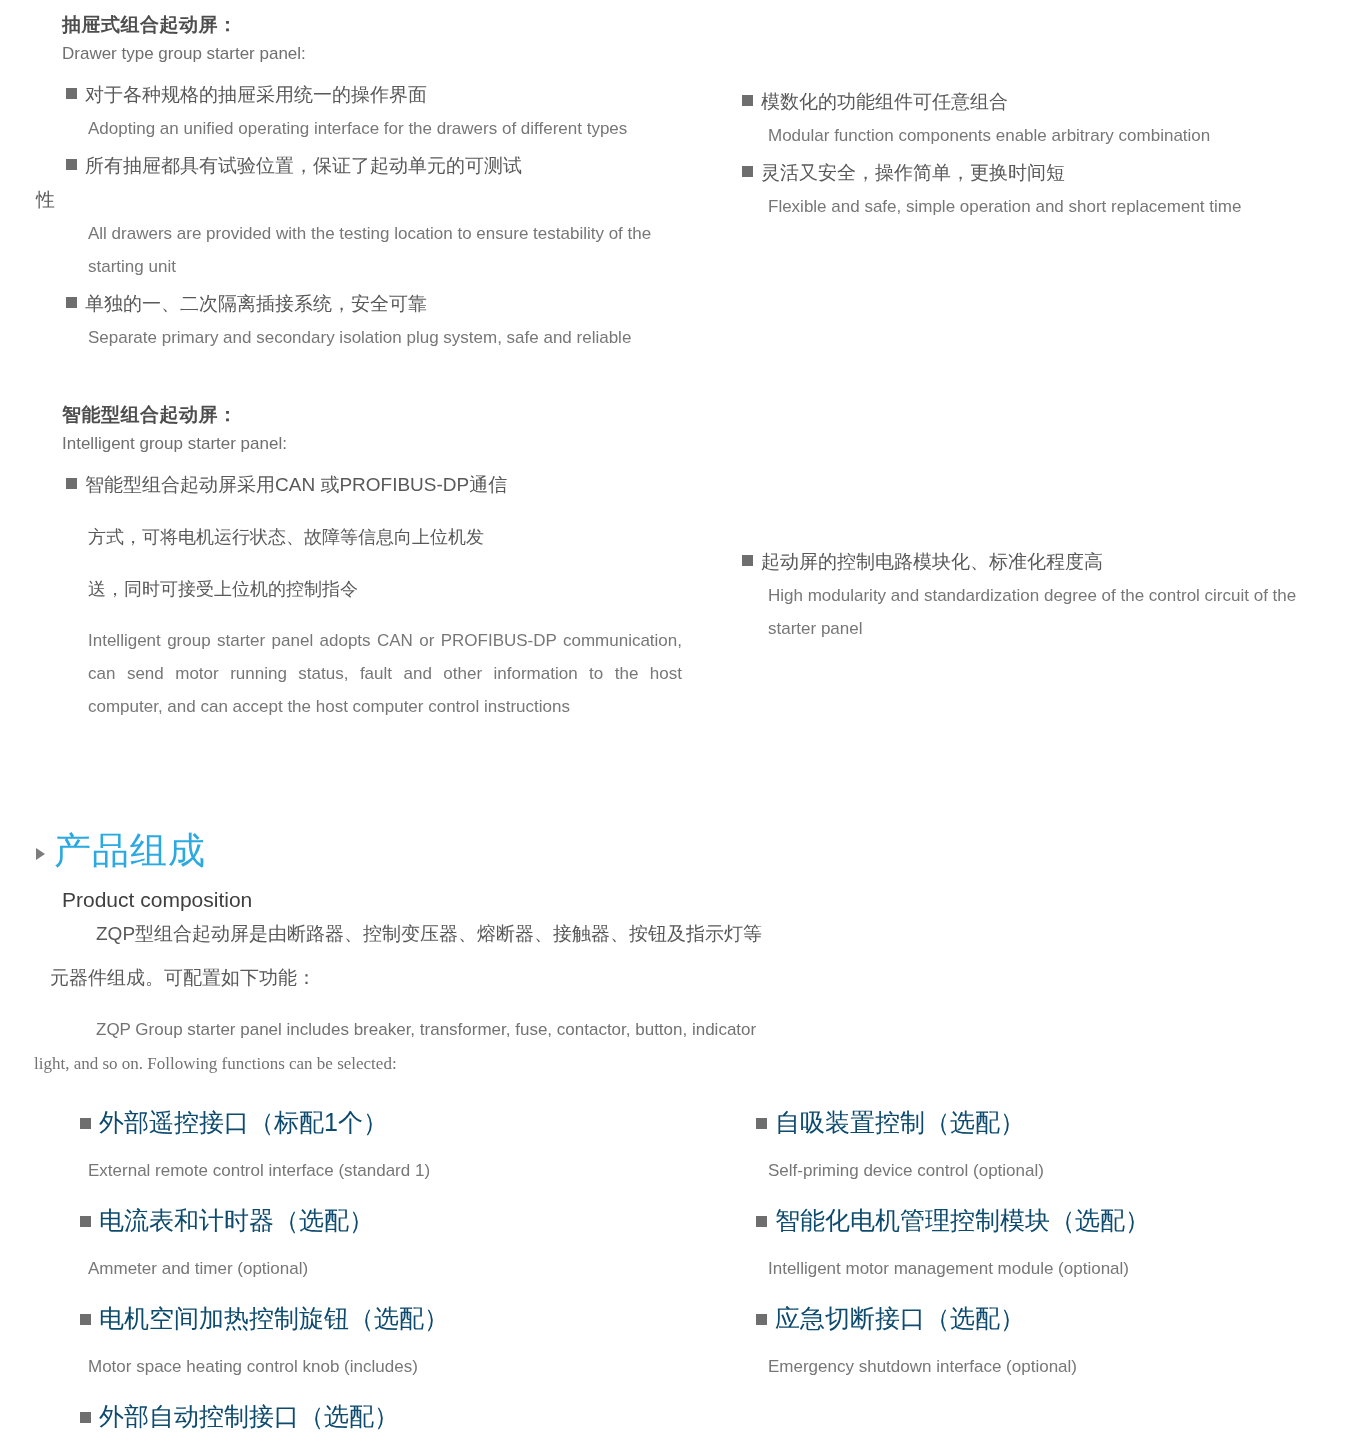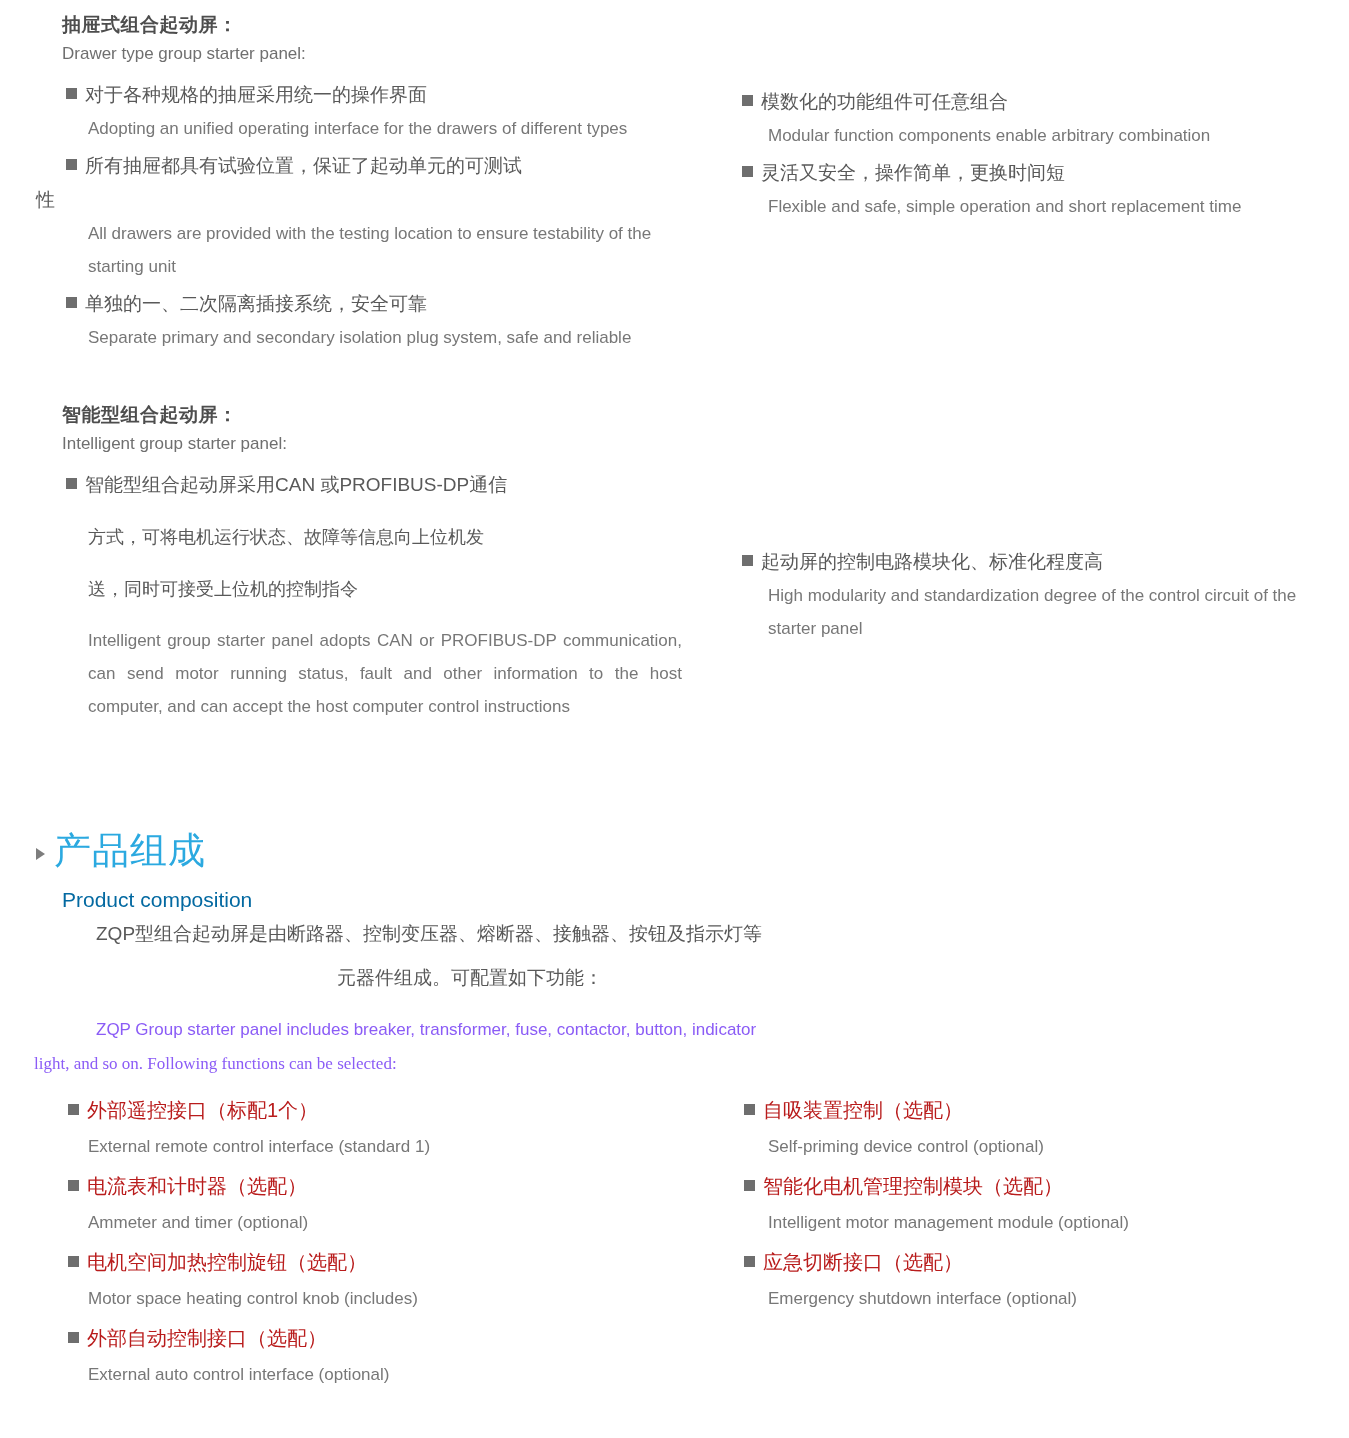--- a/index.html
+++ b/index.html
@@ -108,61 +108,61 @@
     color: #2ba9e0;
     font-weight: normal;
     letter-spacing: 1px;
     line-height: 46px;
   }
   .title-en {
     position: absolute;
     left: 62px;
     top: 885px;
     font-size: 21px;
-    color: #0369a1;
+    color: #404040;
     line-height: 30px;
   }
 
   
   .para-cn {
     position: absolute;
     left: 62px;
     width: 880px;
     font-size: 19px;
     color: #595959;
     line-height: 35px;
   }
   .para-en {
     position: absolute;
     left: 62px;
     width: 880px;
     font-size: 17px;
-    color: #8b5cf6;
+    color: #737373;
     line-height: 33px;
   }
   .ind { text-indent: 34px; }
 
   
   .list-left {
     position: absolute;
     left: 62px;
     top: 1090px;
     width: 620px;
   }
   .list-right {
     position: absolute;
     left: 742px;
     top: 1090px;
     width: 580px;
   }
   .li-cn {
-    font-size: 20px;
-    color: #b91c1c;
+    font-size: 25px;
+    color: #0c4a6e;
     line-height: 36px;
-    margin: 2px;
+    margin: 14px;
   }
   .li-en {
     font-size: 17px;
     color: #777777;
     line-height: 34px;
     margin: 0 0 0 26px;
   }
 </style>
 </head>
 <body>
@@ -221,21 +221,21 @@
     </div>
   </div>
 
   <div class="title-row">
     <div class="tri"></div>
     <div class="title-cn">产品组成</div>
   </div>
   <div class="title-en">Product composition</div>
 
   <div class="para-cn ind" style="top:916px;">ZQP型组合起动屏是由断路器、控制变压器、熔断器、接触器、按钮及指示灯等</div>
-  <div class="para-cn" style="top:960px; left:30px;text-align:center;">元器件组成。可配置如下功能：</div>
+  <div class="para-cn" style="top:960px; left:50px;">元器件组成。可配置如下功能：</div>
   <div class="para-en ind" style="top:1013px;">ZQP Group starter panel includes breaker, transformer, fuse, contactor, button, indicator</div>
   <div class="para-en" style="top:1047px; left:34px;font-family:Liberation Serif, serif;">light, and so on. Following functions can be selected:</div>
 
   <div class="list-left">
     <div class="bullet">
       <p class="li-cn"><span class="sq" style="margin-left:4px;"></span><span>外部遥控接口（标配1个）</span></p>
       <p class="li-en">External remote control interface (standard 1)</p>
     </div>
     <div class="bullet">
       <p class="li-cn"><span class="sq" style="margin-left:4px;"></span><span>电流表和计时器（选配）</span></p>

